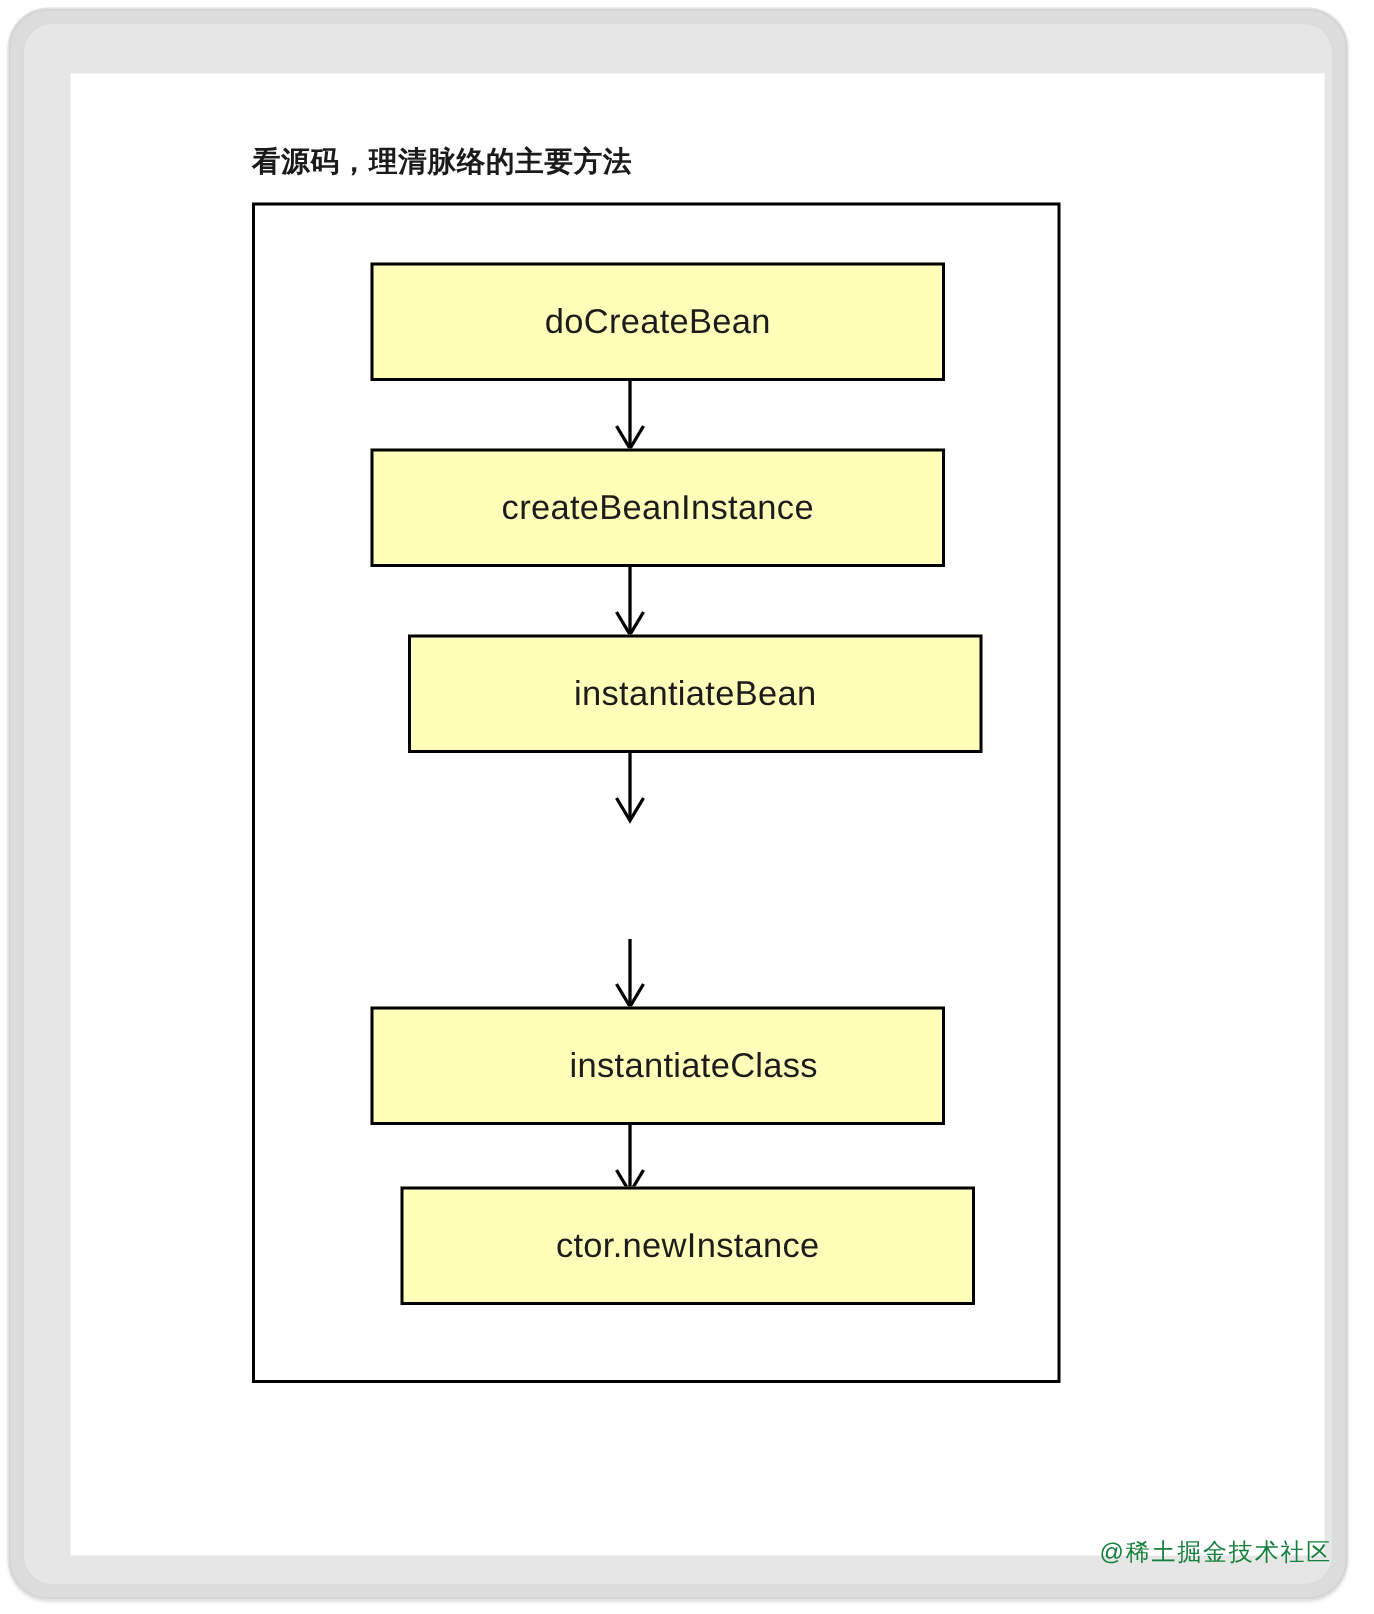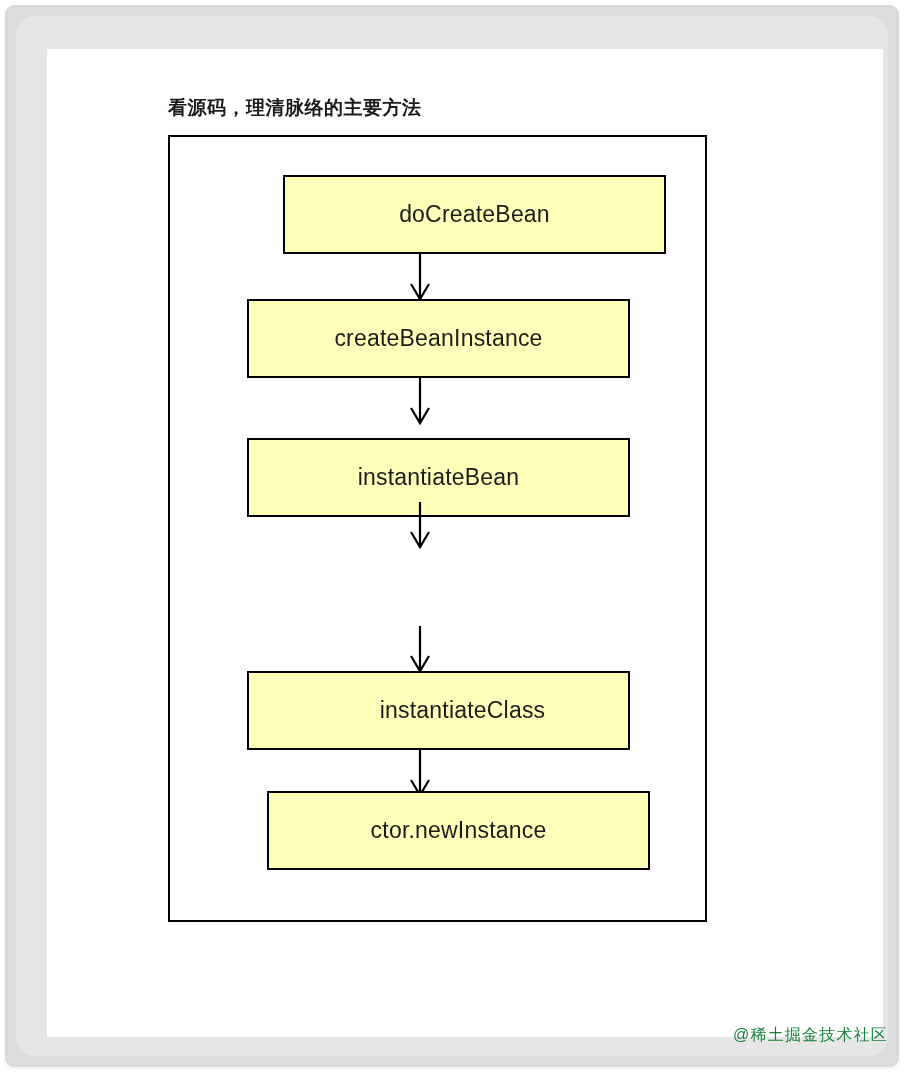--- a/index.html
+++ b/index.html
@@ -17,21 +17,21 @@
 
   
   #page-frame {
     position: absolute;
     left: 6px;
     top: 6px;
     width: 892px;
     height: 1060px;
     box-sizing: border-box;
     background: #dcdcdc;
-    border-radius: 8px;
+    border-radius: 26px;
     border: 1px solid #d2d2d2;
     box-shadow:
       0 0 0 1px #e2e2e2,
       0 1px 3px rgba(0,0,0,0.18);
     overflow: hidden;
   }
   #frame-inner-bevel {
     position: absolute;
     left: 8px;
     top: 8px;
@@ -90,23 +90,23 @@
     justify-content: center;
   }
   .flow-node .node-label {
     font-size: 23px;
     color: #1c1c1c;
     letter-spacing: 0.2px;
     line-height: 1;
     white-space: nowrap;
   }
 
-  .flow-node.n0 { top: 38px; margin-left: 36px; }
+  .flow-node.n0 { top: 38px; }
   .flow-node.n1 { top: 162px; text-align: right; }
-  .flow-node.n2 { top: 301px; }
+  .flow-node.n2 { top: 286px; margin-left: 25px; }
   .flow-node.n3 { top: 410px; }
   .flow-node.n4 { top: 534px; padding-left: 48px; }
   .flow-node.n5 { top: 654px; margin-left: 20px; }
 
   
   .flow-arrow {
     position: absolute;
     left: 250px;
     width: 30px;
     height: 47px;

